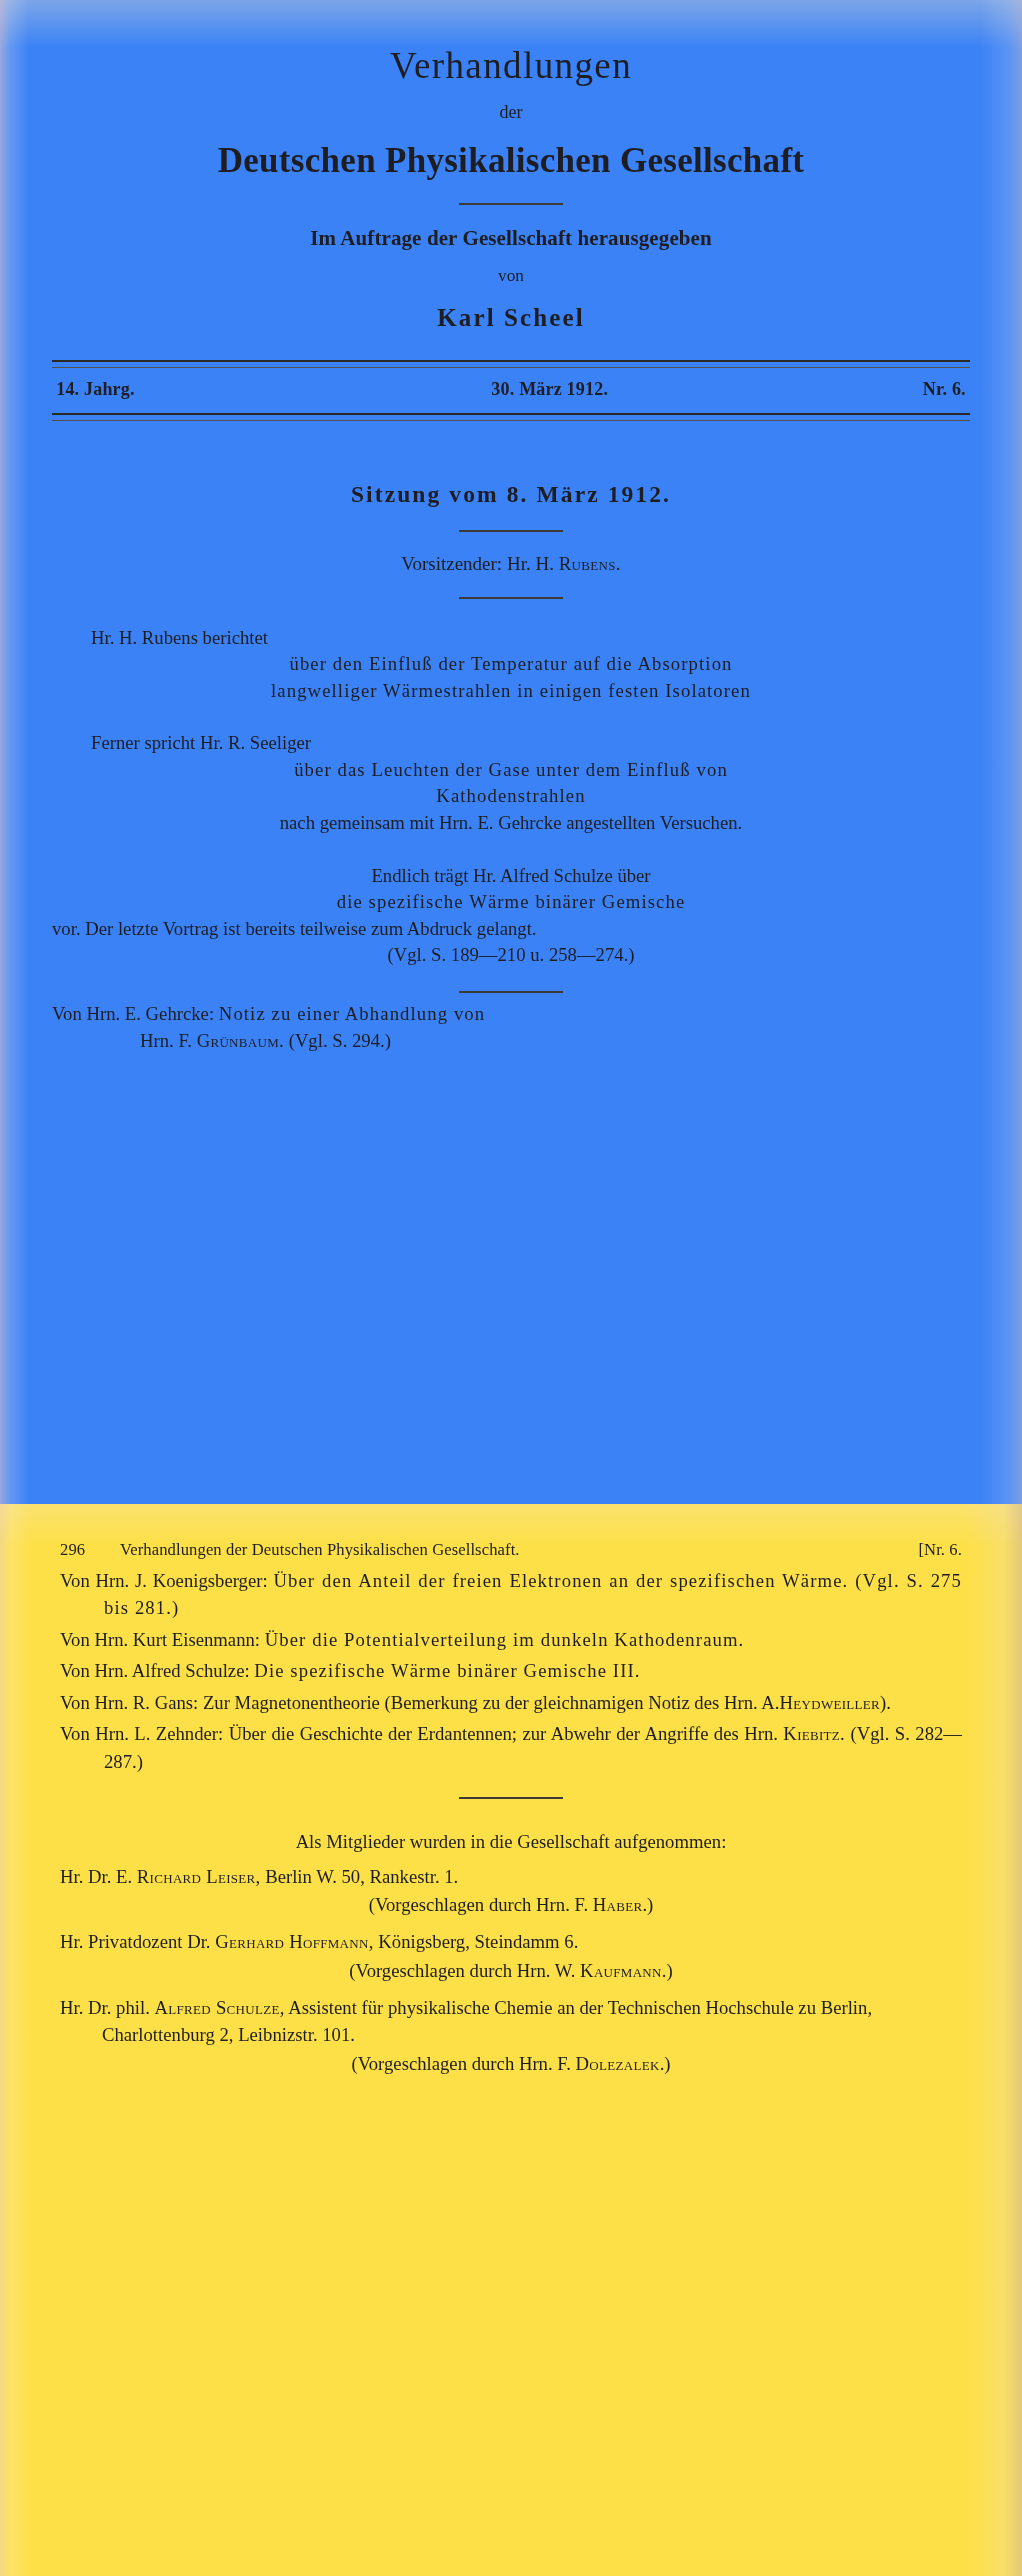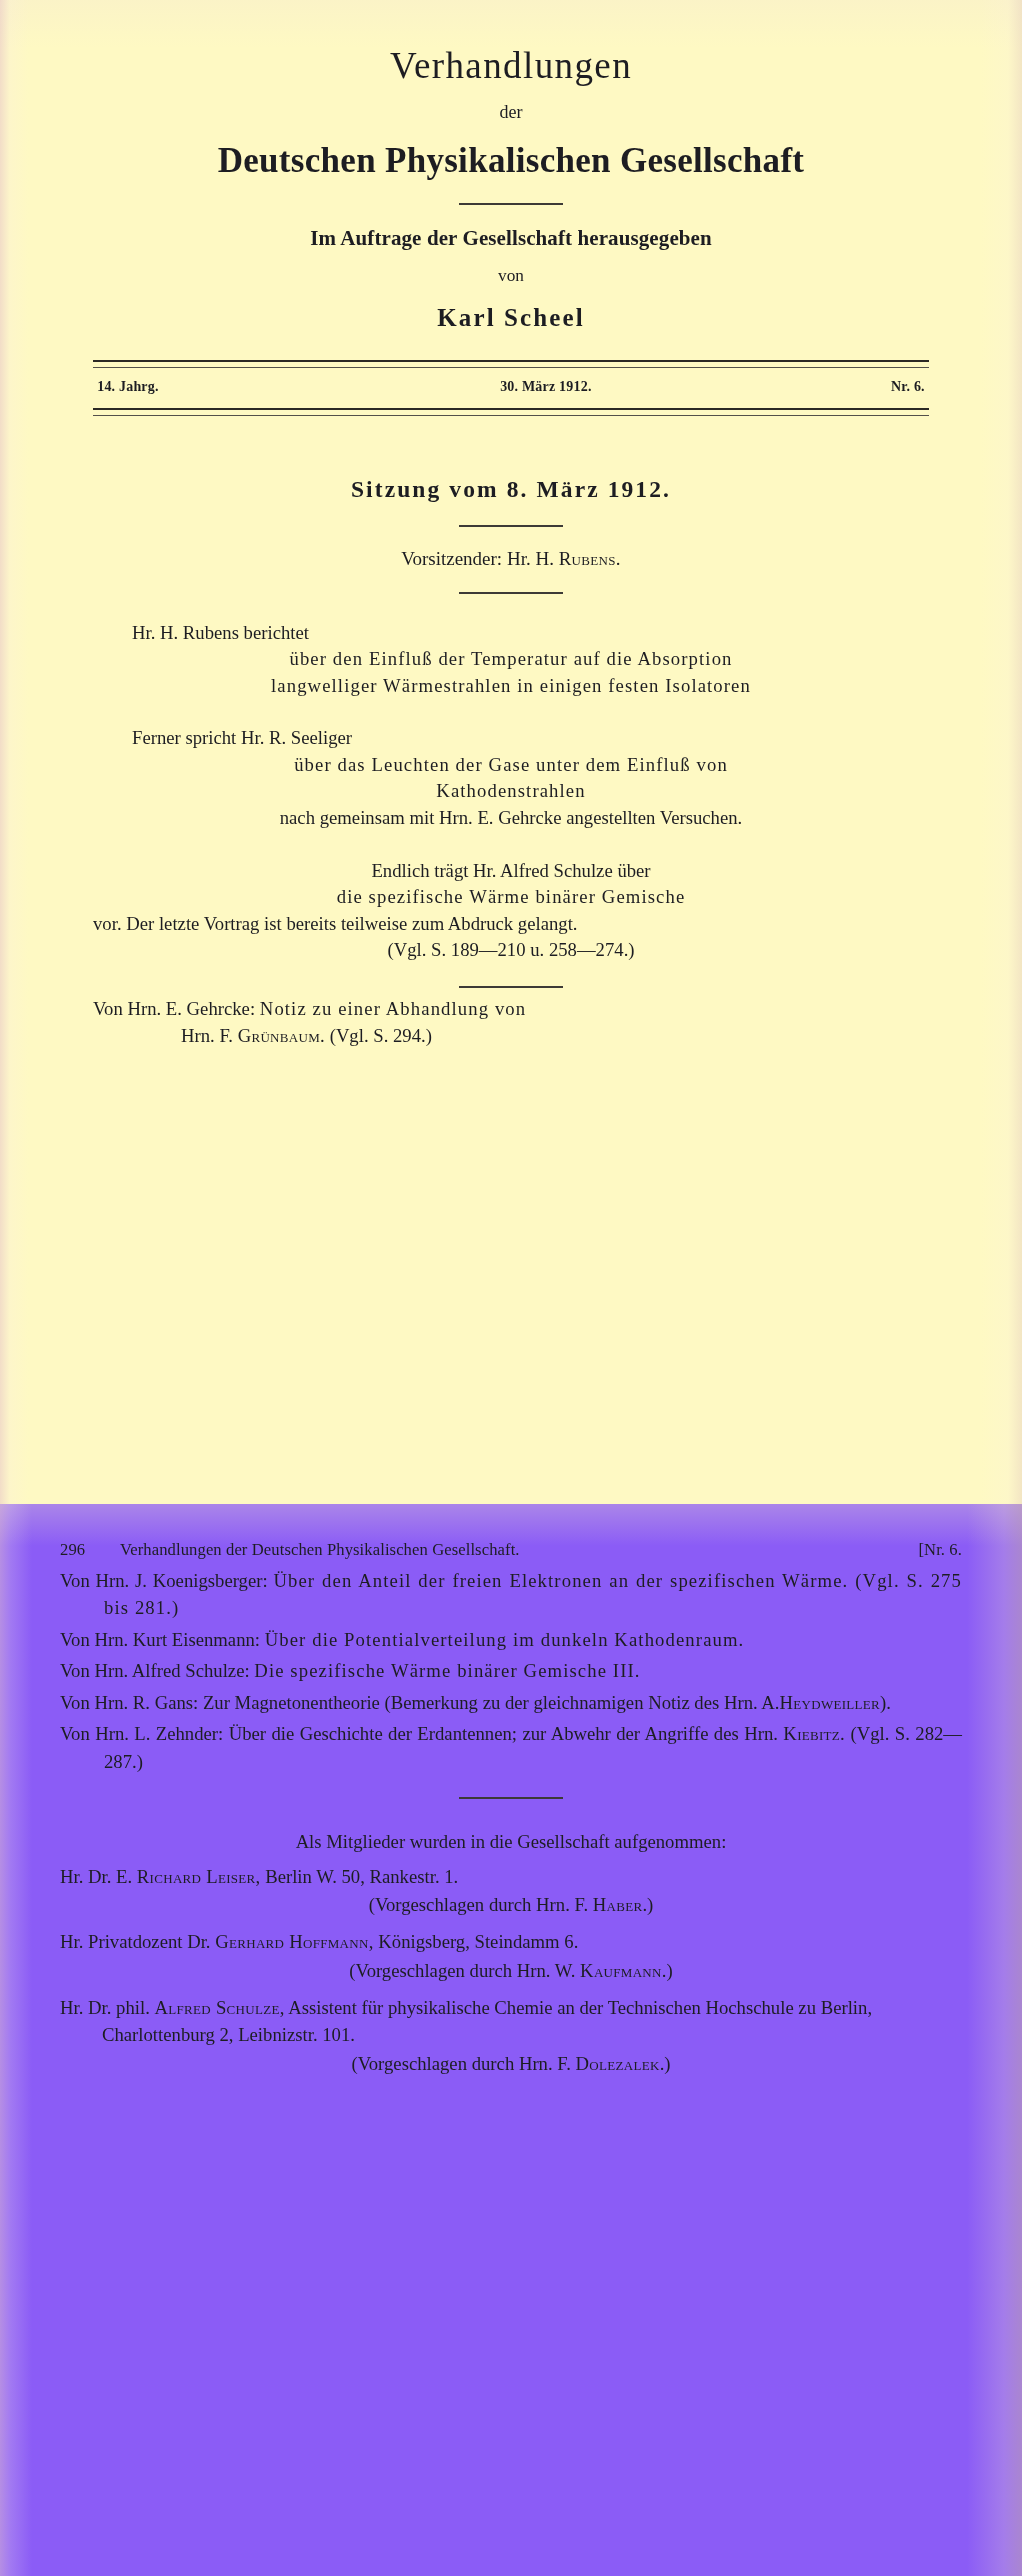--- a/index.html
+++ b/index.html
@@ -15,27 +15,27 @@
 
   
   .sheet {
     position: relative;
     box-sizing: border-box;
     overflow: hidden;
   }
   .sheet-one {
     width: 1022px;
     height: 1504px;
-    background: #fef9c3;
-    padding: 0 93px;
+    background: #3b82f6;
+    padding: 0 52px;
   }
   .sheet-two {
     width: 1022px;
     height: 1072px;
-    background: #8b5cf6;
+    background: #fde047;
     padding: 0 60px;
   }
   
   .sheet::before {
     content: "";
     position: absolute;
     inset: 0;
     pointer-events: none;
     background:
       linear-gradient(90deg, rgba(232,198,203,.55) 0px, rgba(249,233,226,.22) 9.7px, rgba(255,255,255,0) 29px),
@@ -107,21 +107,21 @@
     border-top: 2.8px solid #2b2924;
     border-bottom: 1.4px solid #53504a;
     background: transparent;
   }
   .double-rule.bottom { margin-top: 12.5px; }
 
   .masthead-row {
     display: flex;
     justify-content: space-between;
     align-items: flex-end;
-    font-size: 14px;
+    font-size: 18px;
     font-weight: bold;
     padding: 11px 4.2px 0 4.2px;
     letter-spacing: 0.2px;
   }
   .masthead-row .mh-date { margin-left: 42px; }
 
   
   .session-title {
     font-size: 23.5px;
     font-weight: bold;

